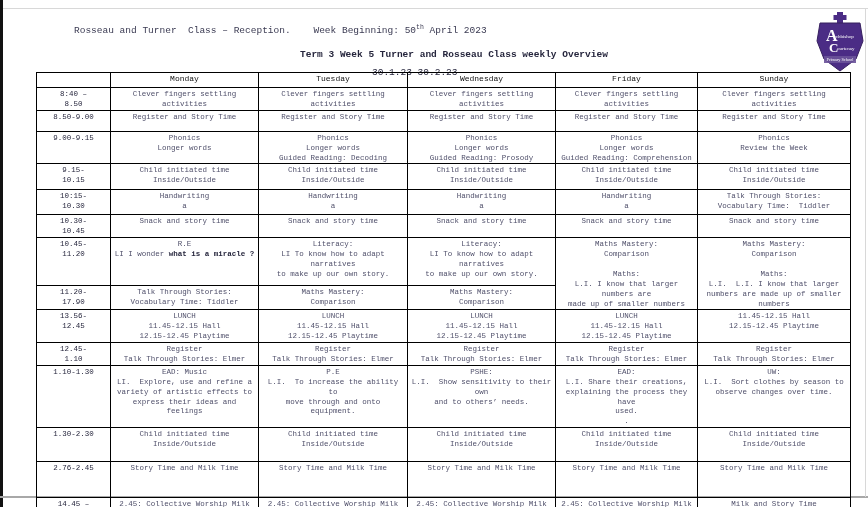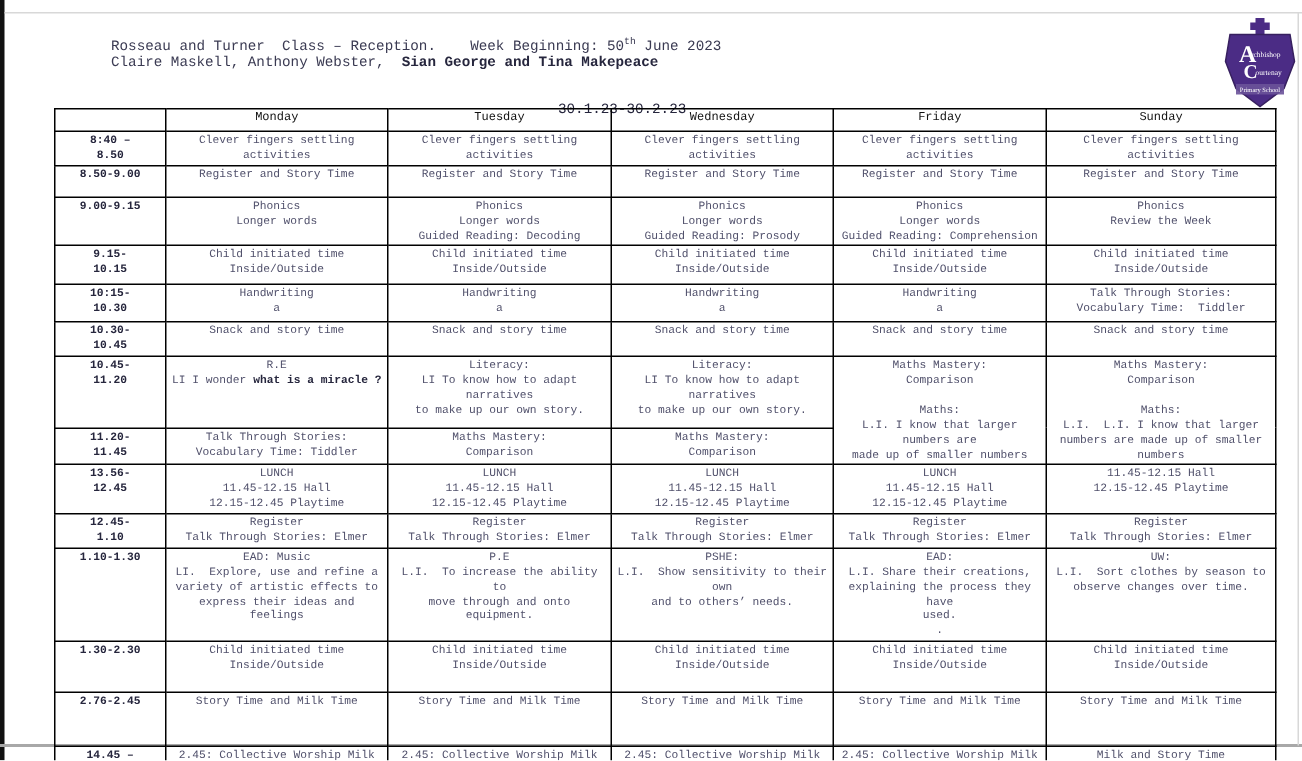--- a/index.html
+++ b/index.html
@@ -20,35 +20,35 @@
   sup{font-size:6.5px;}
 
   #crest{position:absolute;left:816px;top:11px;width:48px;height:62px;}
 
   table#tt{position:absolute;left:36px;top:72px;border-collapse:collapse;table-layout:fixed;}
   #tt th,#tt td{border:1px solid #000;font-weight:normal;vertical-align:top;
                 text-align:center;white-space:pre-wrap;overflow:hidden;
                 font-size:7.5px;line-height:1.32;padding:2px 2px 0 2px;}
   #tt th.day{font-weight:normal;color:#111;font-size:8px;padding-top:1px;}
   #tt th.corner{border:1px solid #000;}
-  #tt th.time{font-weight:bold;color:#26263d;font-size:7.5px;}
+  #tt th.time{font-weight:normal;color:#26263d;font-size:7.5px;}
   #tt td{color:#50506b;}
   #tt td b{color:#26263d;}
 </style>
 </head>
 <body>
 
 <div id="page">
   <div class="edge-left"></div>
   <div class="edge-top"></div>
   <div class="edge-bottom"></div>
   <div class="edge-right"></div>
 
-  <div class="hline" id="h1"><span>Rosseau and Turner  Class – Reception.    Week Beginning: 50</span><sup>th</sup><span> June 2023</span></div>
-  <div class="hline" id="h2"><span>Claire Maskell, Anthony Webster,  </span><b>Sian George and Tina Makepeace</b></div>
+  <div class="hline" id="h1"><span>Rosseau and Turner  Class – Reception.    Week Beginning: 50</span><sup>th</sup><span> April 2023</span></div>
+  <div class="hline" id="title">Term 3 Week 5 Turner and Rosseau Class weekly Overview</div>
   <div class="hline" id="daterange">30.1.23-30.2.23</div>
 
   <svg id="crest" viewBox="0 0 48 62">
     <rect x="21" y="1" width="6" height="11" fill="#4b2c85"></rect>
     <rect x="17.5" y="4" width="13" height="5" fill="#4b2c85"></rect>
     <path d="M4 12 L44 12 L47 30 L40 48 L24 60 L8 48 L1 30 Z" fill="#4b2c85" stroke="#37205f" stroke-width="1"></path>
     <text x="10" y="30" font-size="16" font-family="Liberation Serif, serif" fill="#ffffff" font-weight="bold">A</text>
     <text x="18" y="27" font-size="5" font-family="Liberation Serif, serif" fill="#ffffff">rchbishop</text>
     <text x="13" y="41" font-size="13" font-family="Liberation Serif, serif" fill="#ffffff" font-weight="bold">C</text>
     <text x="21" y="39" font-size="5" font-family="Liberation Serif, serif" fill="#ffffff">ourtenay</text>
@@ -164,21 +164,21 @@
           <td rowspan="2">Maths Mastery:
 Comparison
 
 Maths:
 L.I.  L.I. I know that larger
 numbers are made up of smaller
 numbers</td>
         </tr>
         <tr style="height:20px">
           <th class="time">11.20-
-11.45</th>
+17.90</th>
           <td>Talk Through Stories:
 Vocabulary Time: Tiddler</td>
           <td>Maths Mastery:
 Comparison</td>
           <td>Maths Mastery:
 Comparison</td>
         </tr>
         <tr style="height:24px">
           <th class="time">13.56-
 12.45</th>

